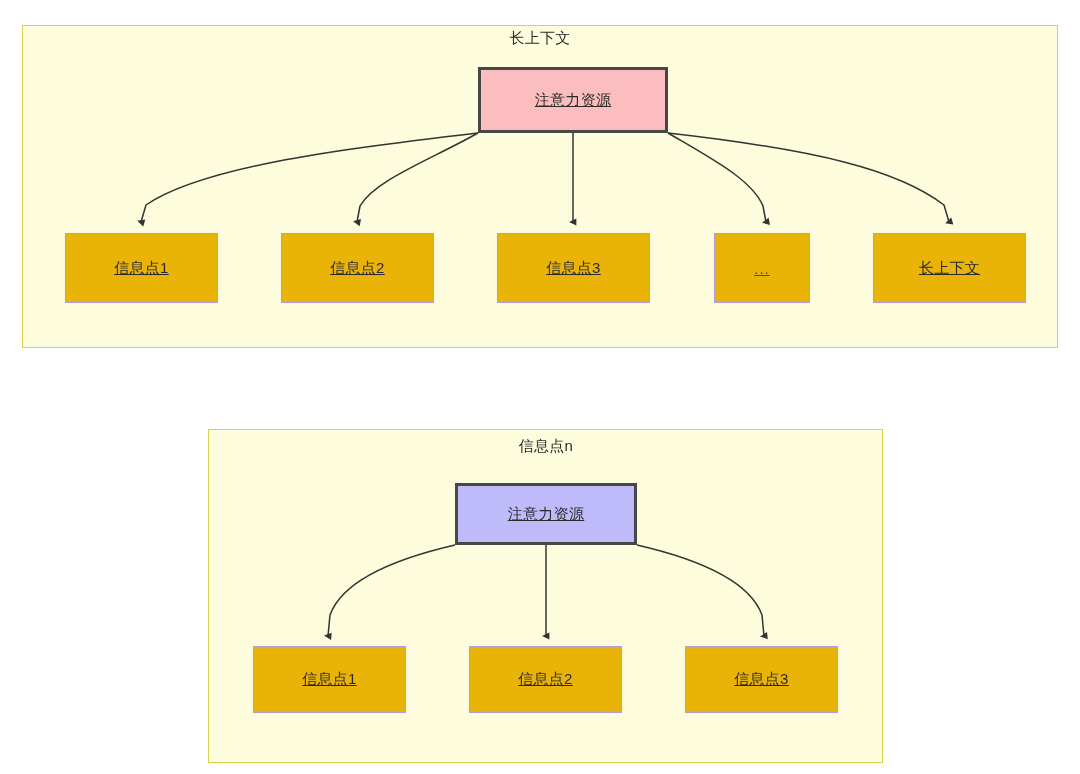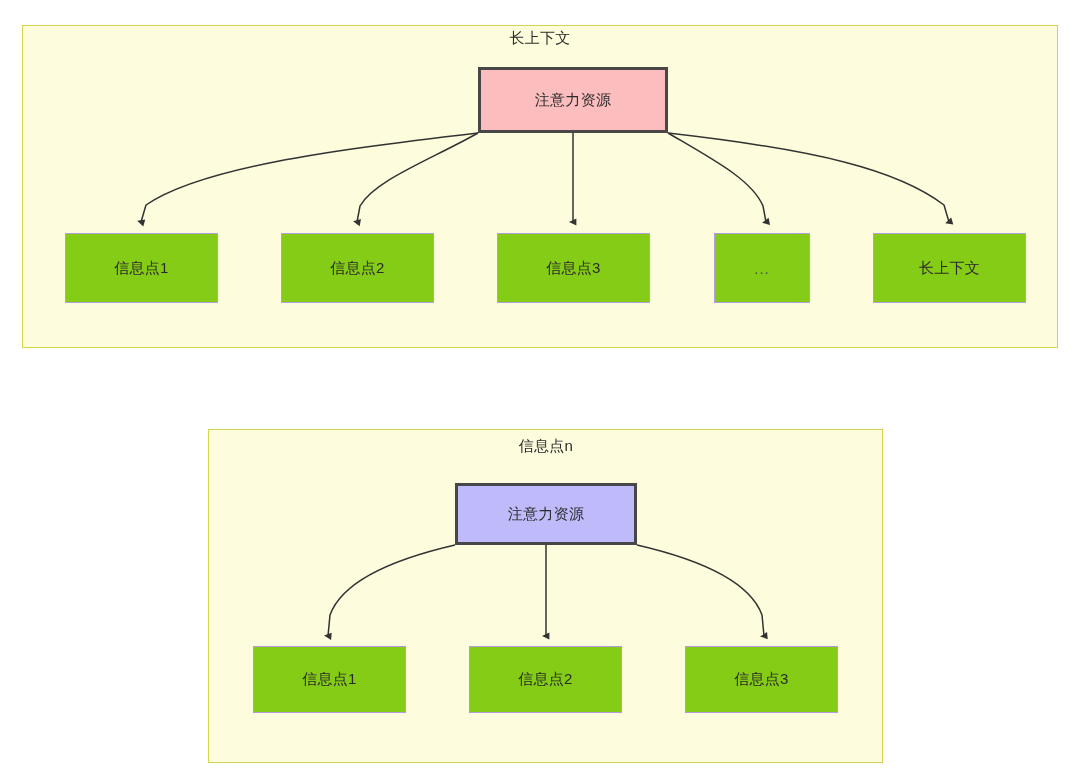--- a/index.html
+++ b/index.html
@@ -44,31 +44,32 @@
   .node {
     position: absolute;
     box-sizing: border-box;
     display: flex;
     align-items: center;
     justify-content: center;
     font-size: 15px;
     color: #2b2b2b;
     letter-spacing: 0.3px;
     white-space: nowrap;
+    text-decoration: underline;
   }
   .node-root-pink {
     background: #fbbdbd;
     border: 3px solid #474747;
   }
   .node-root-blue {
     background: #bfbbfb;
     border: 3px solid #474747;
   }
   .node-leaf {
-    background: #84cc16;
+    background: #eab308;
     border: 1.6px solid #b69ae0;
   }
   .node-ellipsis {
     font-size: 15px;
     color: #4a4a4a;
     letter-spacing: 1px;
   }
 </style>
 </head>
 <body>

